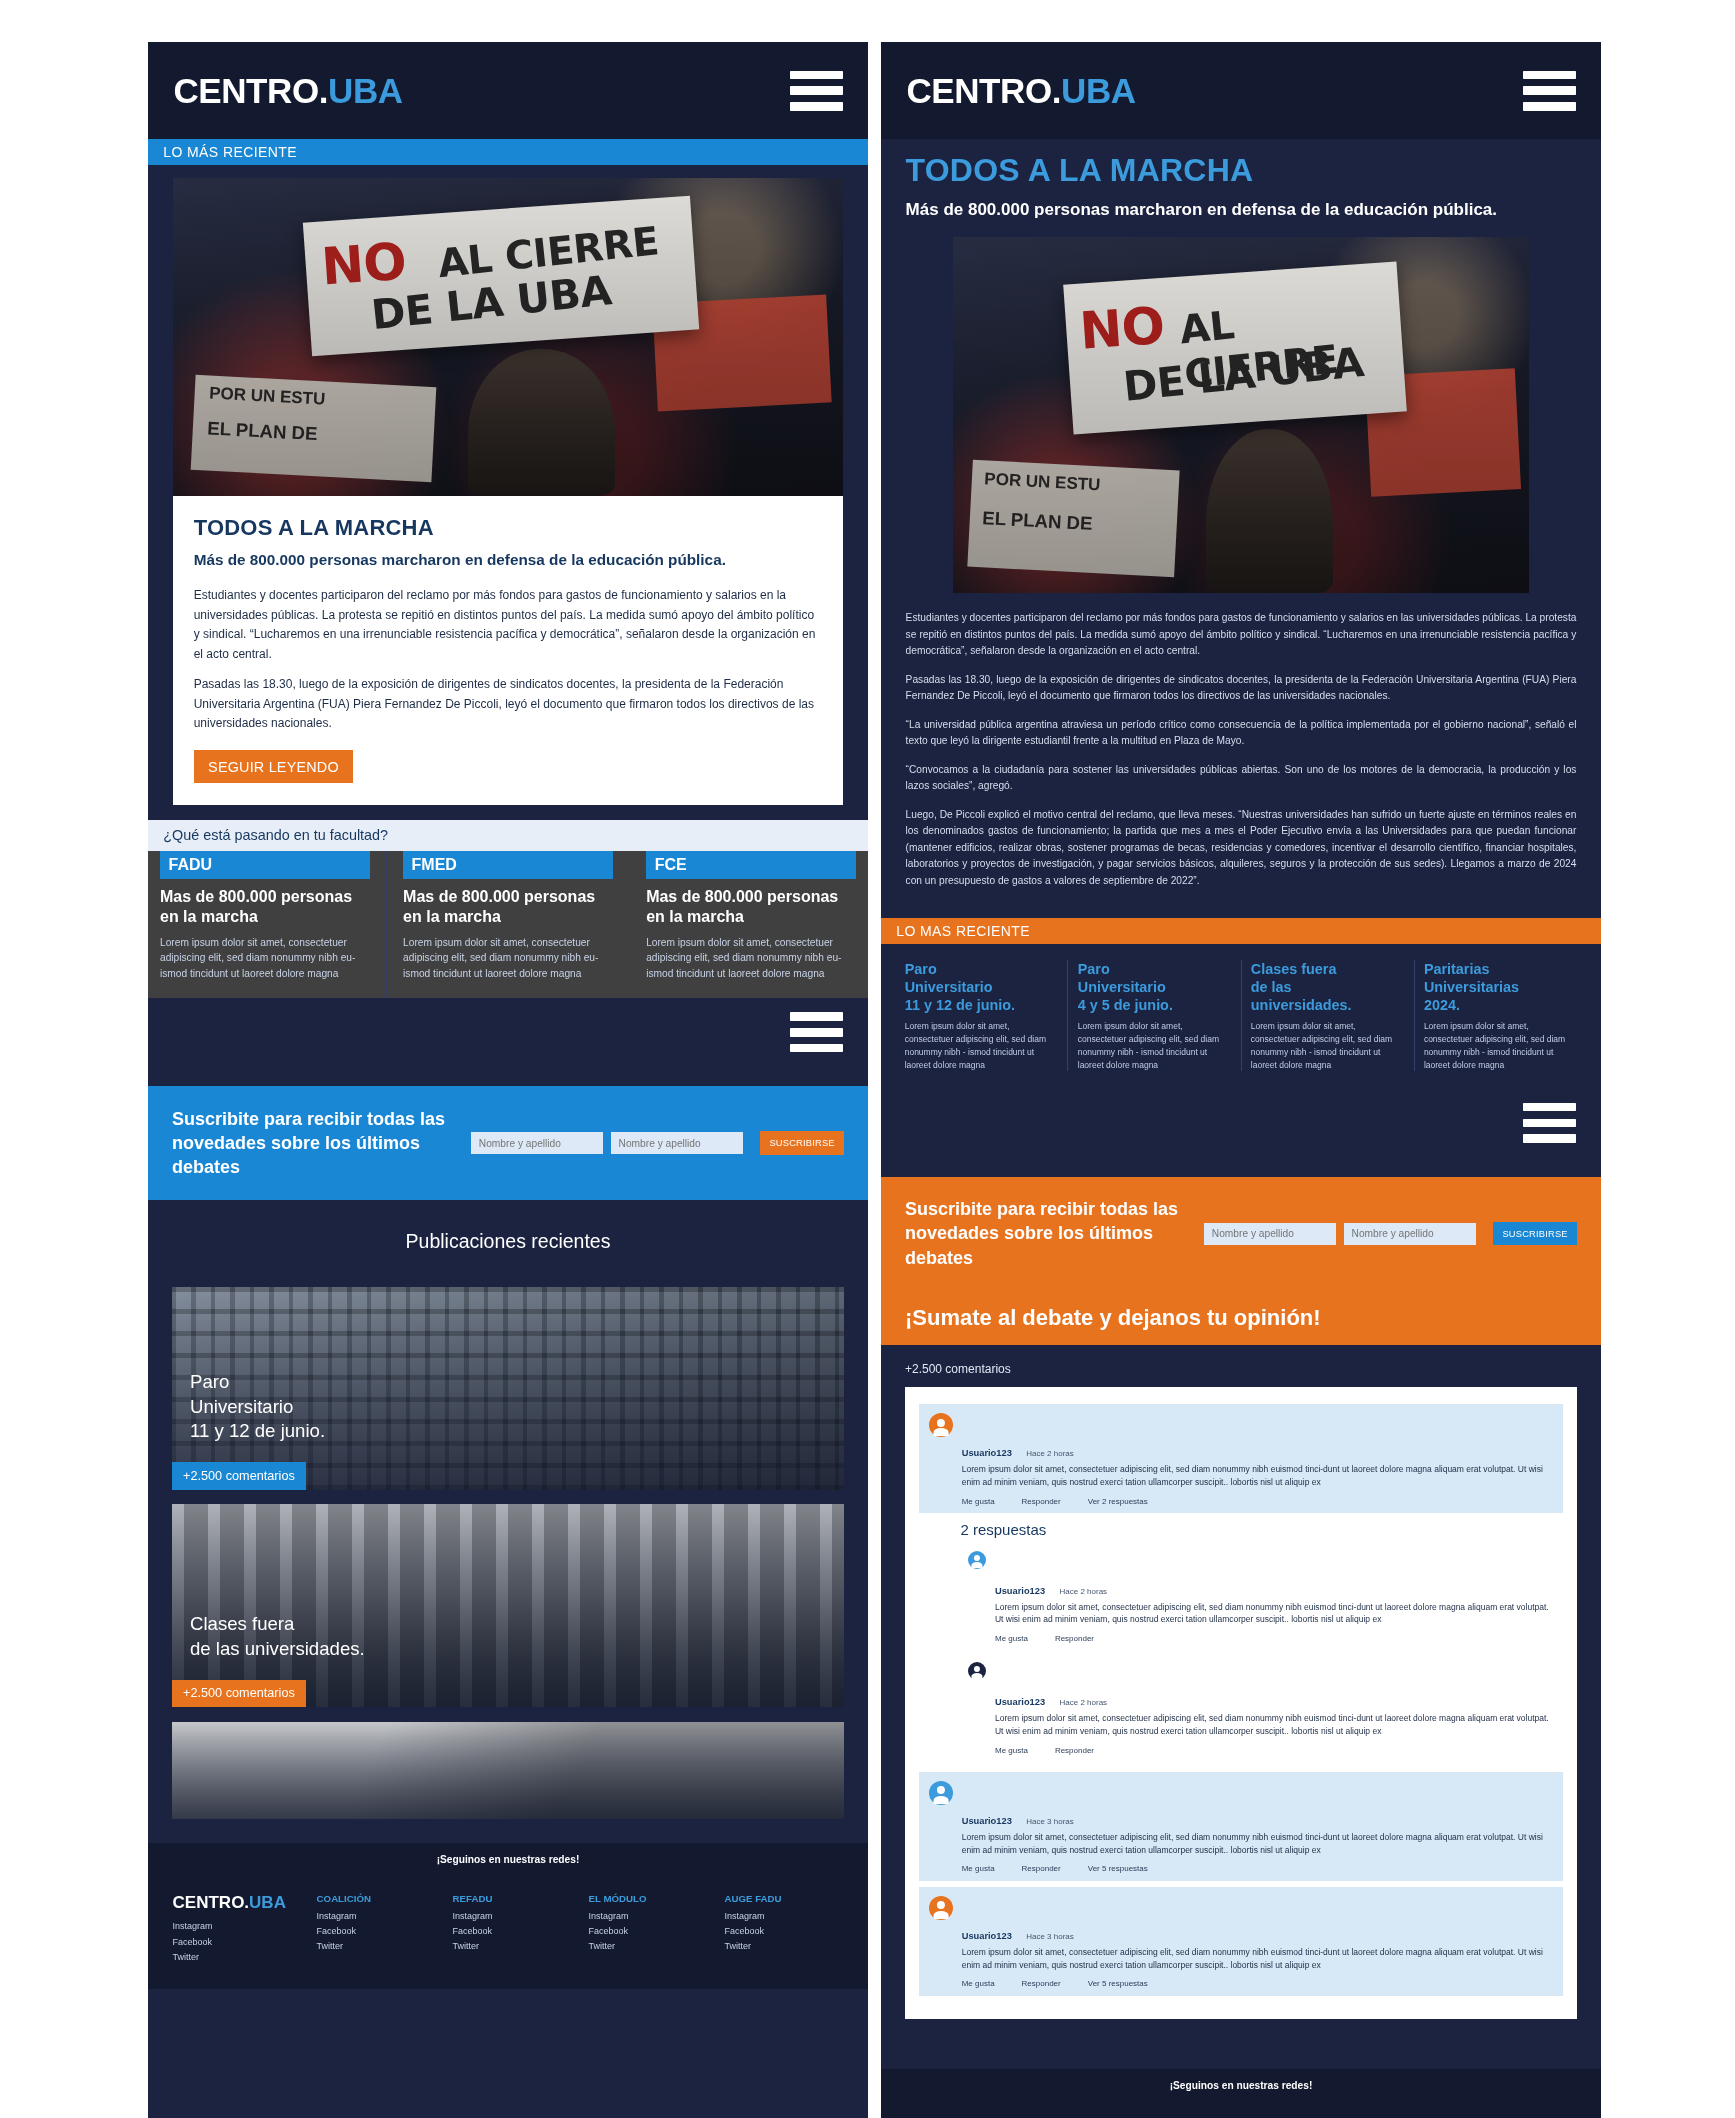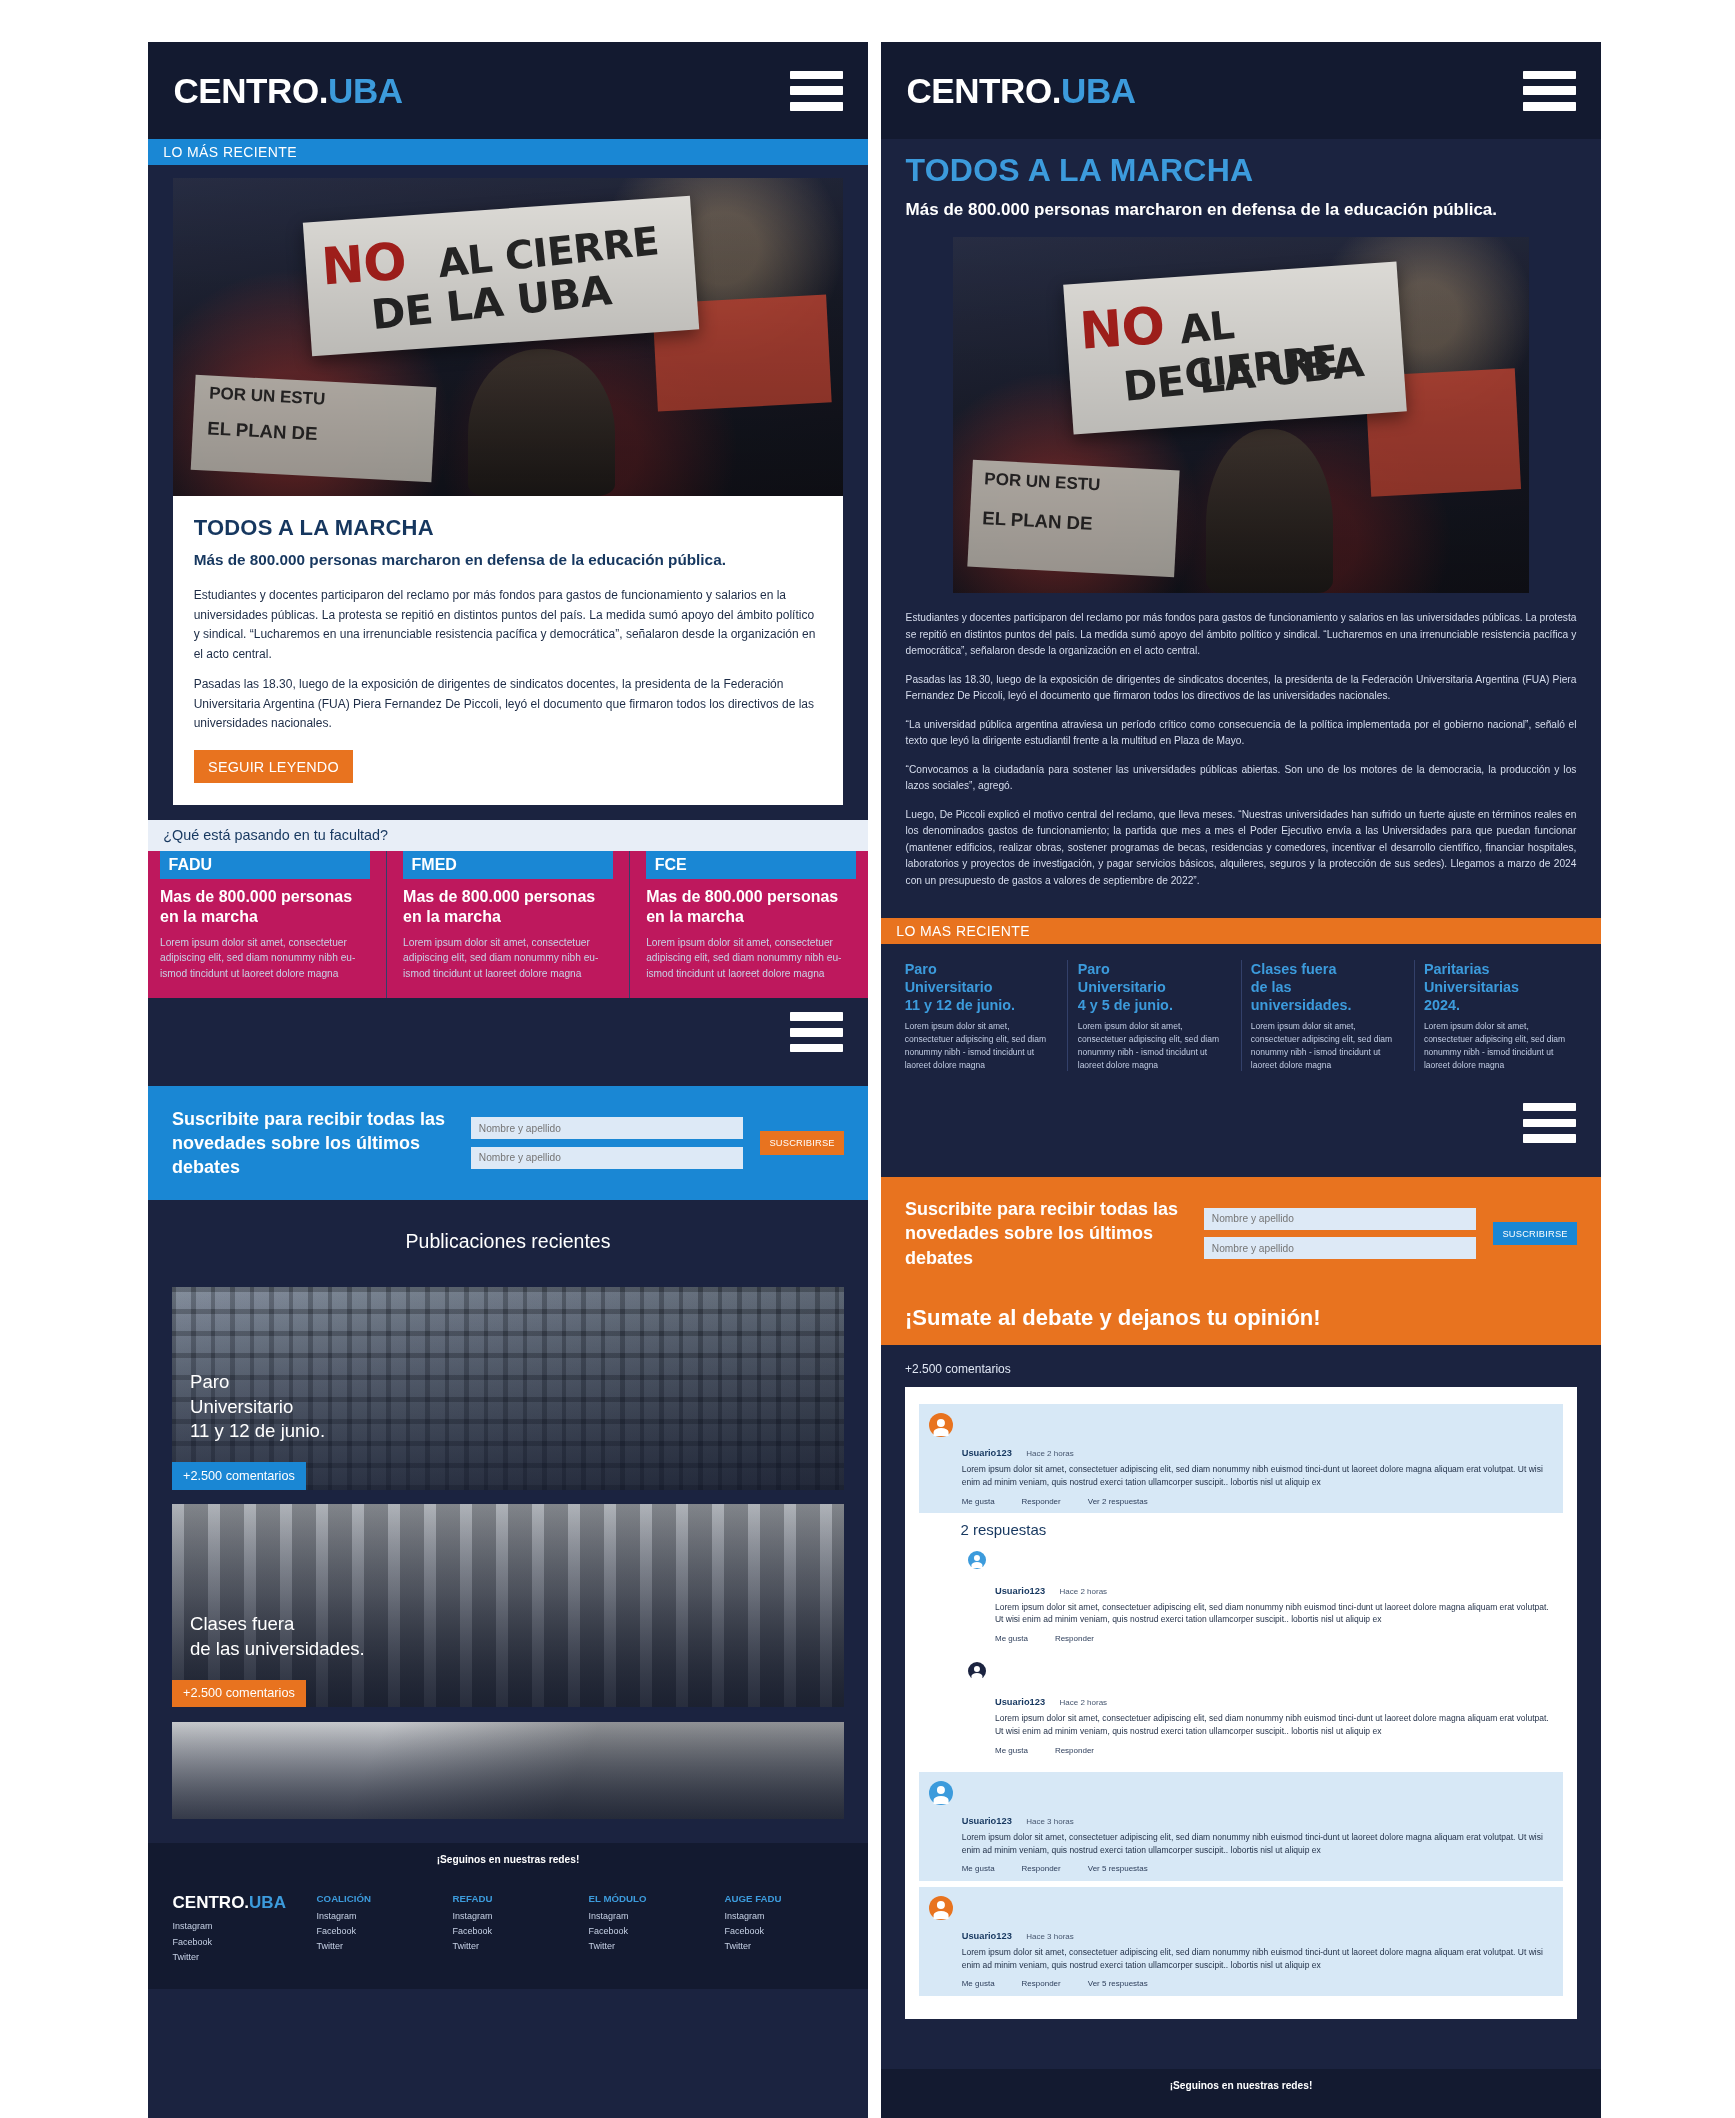--- a/index.html
+++ b/index.html
@@ -216,21 +216,21 @@
     align-items: center;
     padding-left: 15.3px;
     font-size: 14.4px;
     color: #16375f;
     margin-top: 14.4px;
   }
   .fac-row {
     display: flex;
     gap: 4.2px;
     padding: 0 0 0 0;
-    background: #be185d;
+    background: #404040;
   }
   .fac-col {
     flex: 1;
     padding: 0 12px 17px 12px;
   }
   .fac-tag {
     background: #1a87d4;
     color: #ffffff;
     font-size: 16px;
     font-weight: bold;
@@ -274,21 +274,21 @@
   .subscribe.orange { background: #e8731f; }
   .sub-title {
     font-size: 18px;
     font-weight: bold;
     color: #ffffff;
     line-height: 1.35;
     width: 42%;
   }
   .sub-fields {
     display: flex;
-    flex-direction: column;
+    flex-direction: row;
     gap: 7.6px;
     flex: 1;
   }
   .sub-input {
     background: #dde9f6;
     border: none;
     height: 22px;
     font-size: 10.2px;
     color: #5c6e85;
     padding: 0 7.6px;

